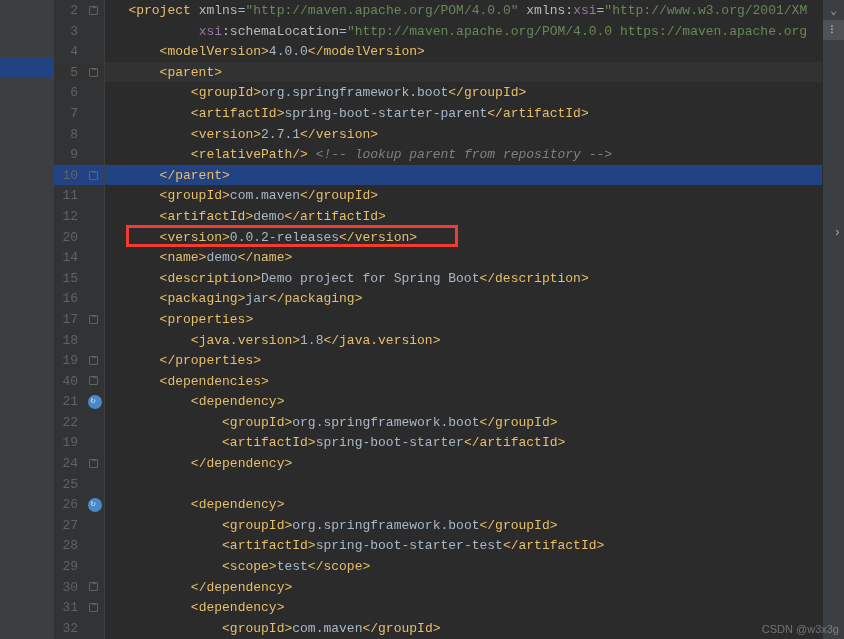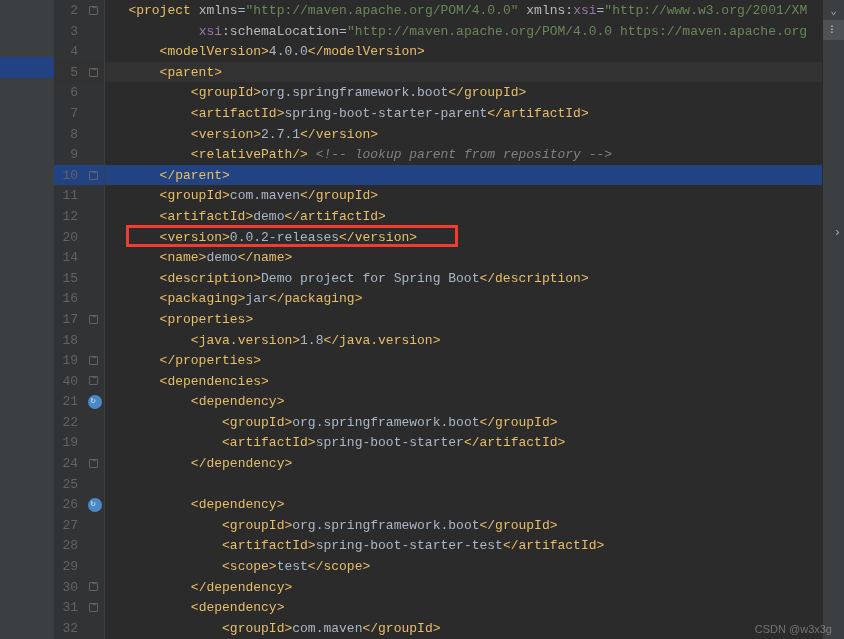--- a/index.html
+++ b/index.html
@@ -122,21 +122,21 @@
     color:#aaa;
     font-size:11px;
   }
   .right-more { background:#4e5254; }
   .right-chevron {
     position:absolute; right:3px; top:226px;
     color:#aaa;font-size:12px;
   }
   .watermark {
     position:absolute;
-    right:12px; bottom:4px;
+    right:5px; bottom:4px;
     color:rgba(200,200,200,0.45);
     font-size:11px;
     font-family: sans-serif;
   }
 </style>
 </head>
 <body>
 
 <div class="editor-container">
   <div class="left-pane">

